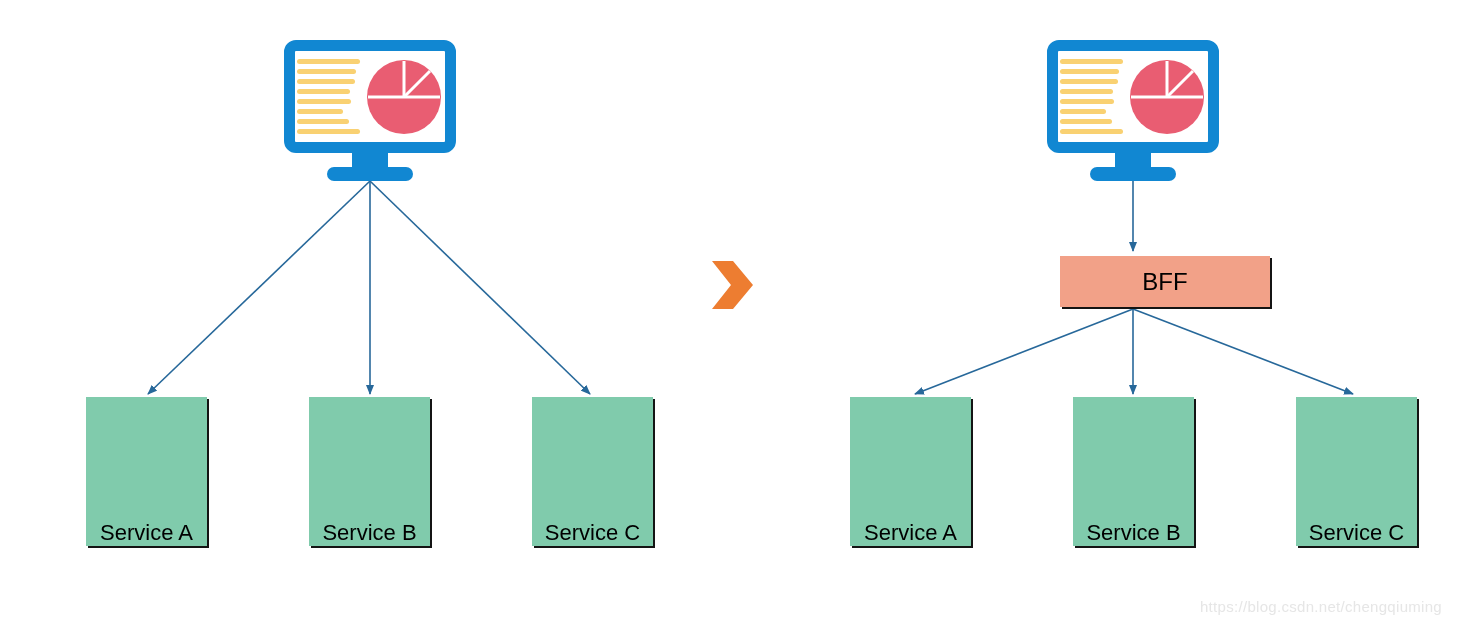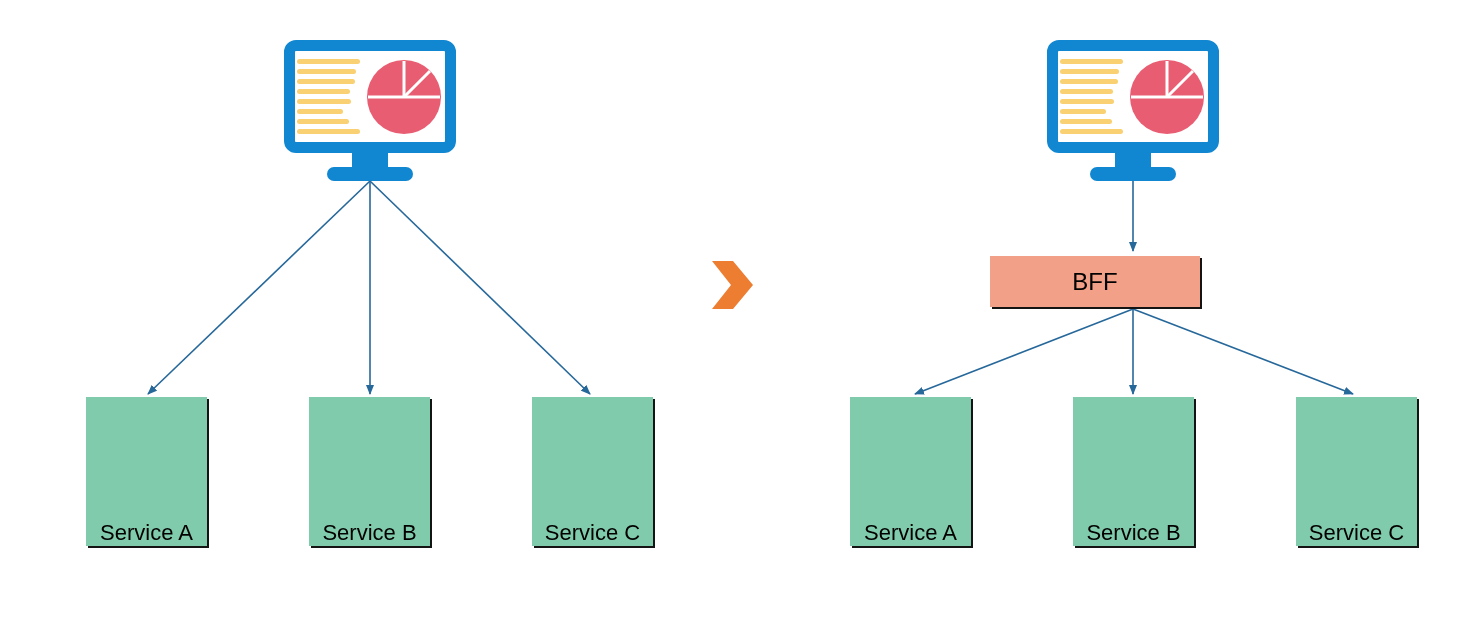--- a/index.html
+++ b/index.html
@@ -37,21 +37,21 @@
   .m-base{position:absolute;left:43px;top:127px;width:86px;height:14px;
     border-radius:7px;background:var(--monitor-blue);}
   
   .service-box{
     position:absolute;top:397px;width:121px;height:149px;
     background:var(--service-green);box-shadow:2px 2px 0 0 #141414;
     display:flex;align-items:flex-end;justify-content:center;
   }
   .service-label{font-size:22px;color:var(--label-color);}
   .bff-box{
-    position:absolute;left:990px;top:256px;width:210px;height:51px;
+    position:absolute;left:1060px;top:256px;width:210px;height:51px;
     background:var(--bff-salmon);box-shadow:2px 2px 0 0 #141414;
     display:flex;align-items:center;justify-content:center;
   }
   .bff-label{font-size:24px;color:var(--label-color);}
   
   .chevron{position:absolute;left:712px;top:261px;width:41px;height:48px;}
   .chevron polygon{fill:var(--chevron-orange);}
   
   .watermark{
     position:absolute;right:22px;top:598px;font-size:15px;
@@ -145,14 +145,15 @@
   <div class="service-box" style="left:850px">
     <span class="service-label">Service A</span>
   </div>
   <div class="service-box" style="left:1073px">
     <span class="service-label">Service B</span>
   </div>
   <div class="service-box" style="left:1296px">
     <span class="service-label">Service C</span>
   </div>
 
+  <div class="watermark">https://blog.csdn.net/chengqiuming</div>
 
 </div>
 
 </body></html>

